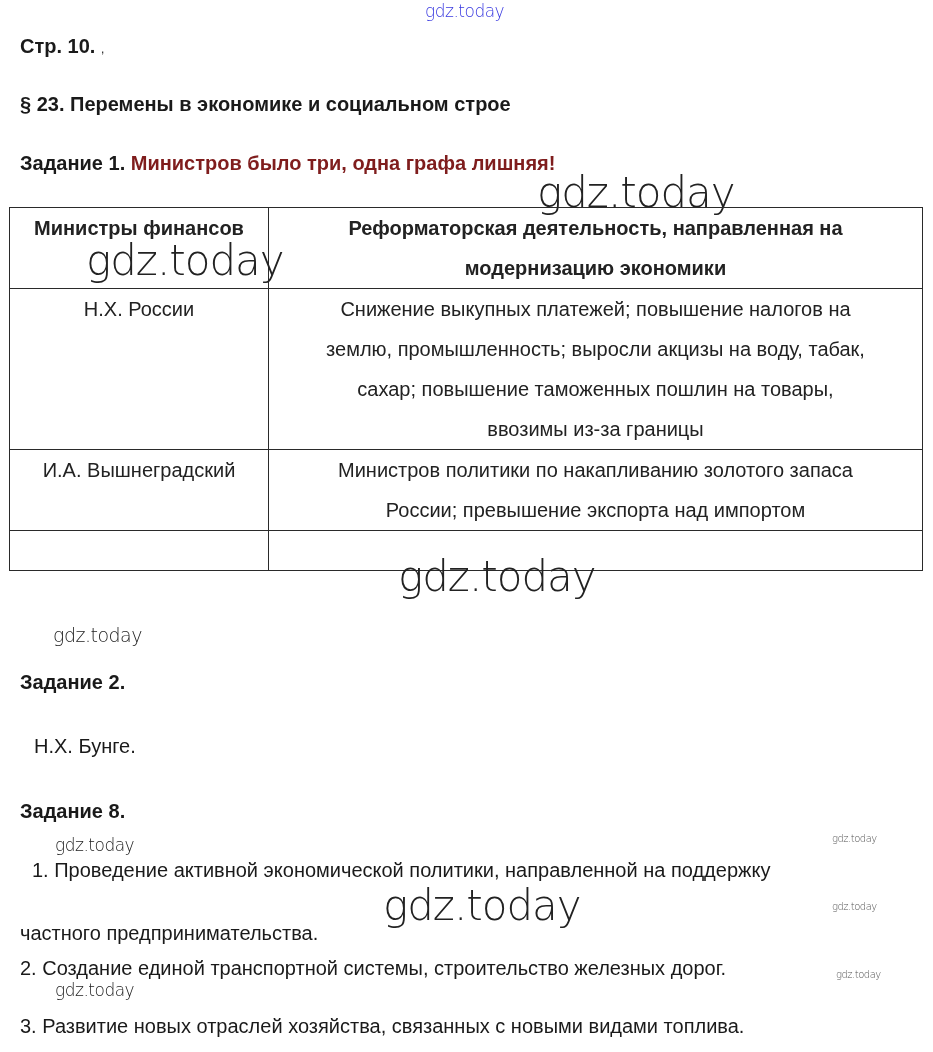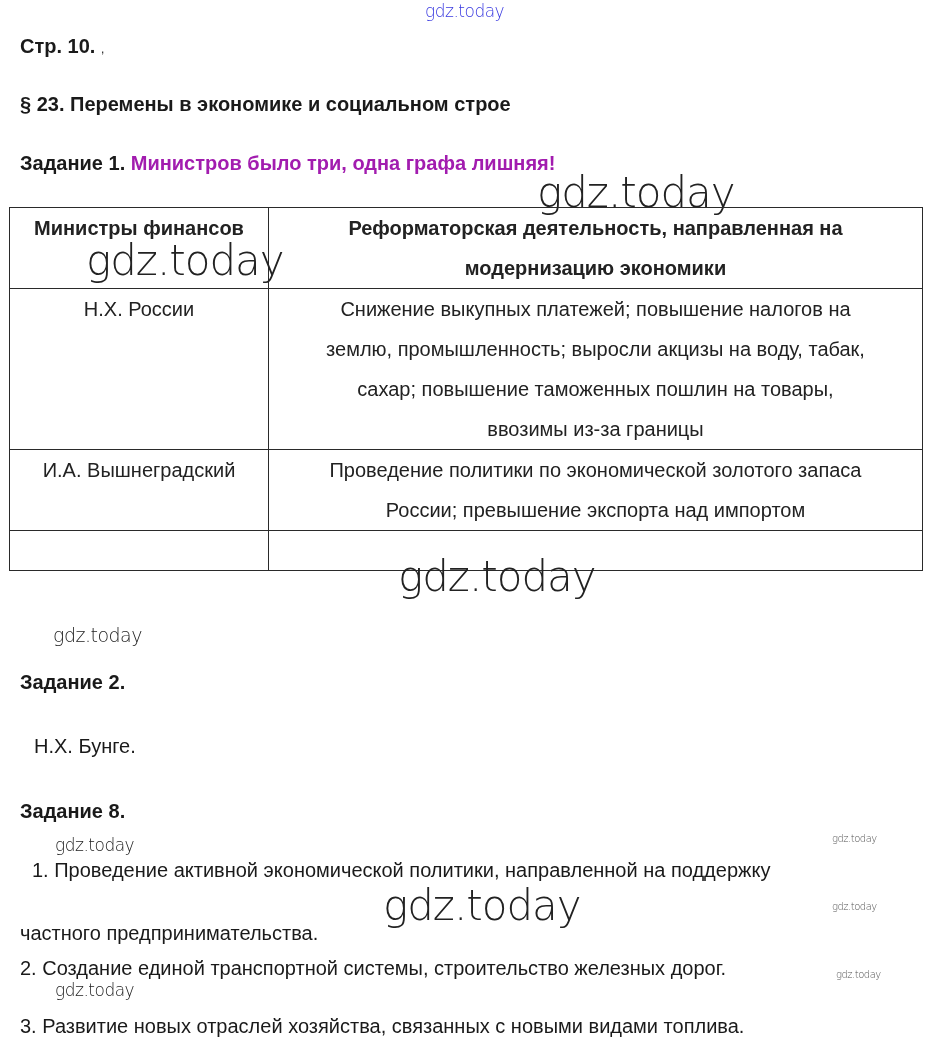--- a/index.html
+++ b/index.html
@@ -15,21 +15,21 @@
       font-family: "Liberation Sans", sans-serif;
       color: #1a1a1a;
     }
     .abs { position: absolute; }
     .bold { font-weight: bold; }
     .txt {
       font-size: 20px;
       line-height: 24px;
       white-space: nowrap;
     }
-    .red { color: #a21caf; }
+    .red { color: #7f1d1d; }
 
     
     .wm {
       position: absolute;
       font-family: "DejaVu Sans", sans-serif;
       font-weight: 200;
       color: #222;
       white-space: nowrap;
       letter-spacing: -0.5px;
     }
@@ -118,21 +118,21 @@
       <div>землю, промышленность; выросли акцизы на воду, табак,</div>
       <div>сахар; повышение таможенных пошлин на товары,</div>
       <div>ввозимы из-за границы</div>
     </td>
   </tr>
   <tr class="row-2">
     <td>
       <span>И.А. Вышнеградский</span>
     </td>
     <td>
-      <div>Проведение политики по экономической золотого запаса</div>
+      <div>Министров политики по накапливанию золотого запаса</div>
       <div>России; превышение экспорта над импортом</div>
     </td>
   </tr>
   <tr class="row-4">
     <td>
       <span></span>
     </td>
     <td>
       <div></div>
     </td>

